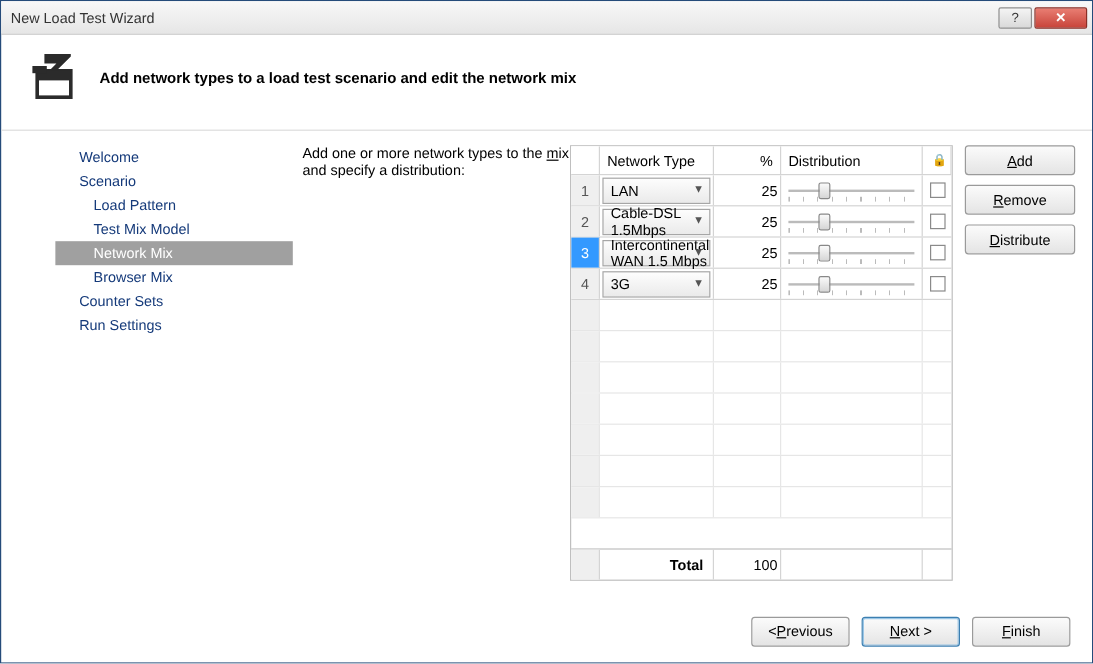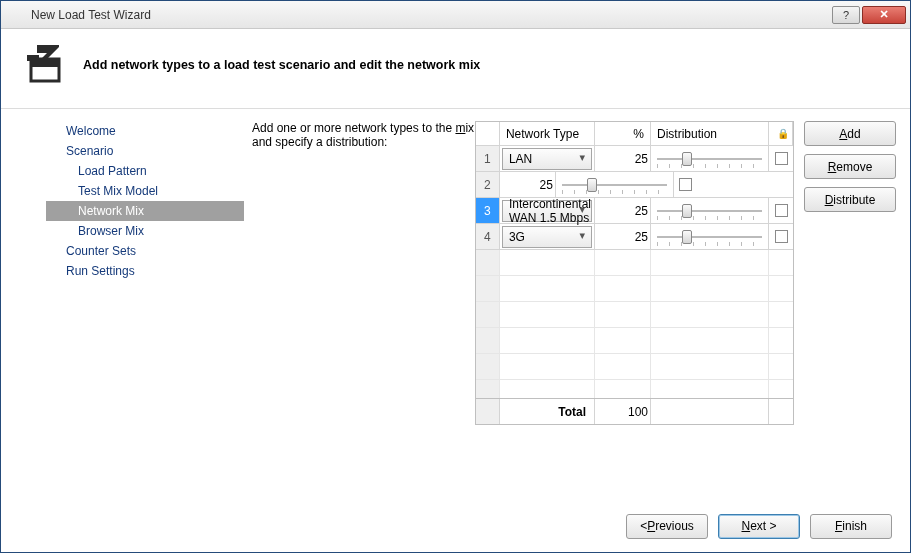--- a/index.html
+++ b/index.html
@@ -18,21 +18,21 @@
     box-shadow: 0 0 8px rgba(0,0,0,0.3);
   }
   
   .titlebar {
     height: 28px;
     background: linear-gradient(#f8f8f8, #e6e6e6);
     border-bottom: 1px solid #c9c9c9;
     display: flex; align-items: center;
     padding: 0 4px 0 8px;
   }
-  .titlebar .title { flex: 1; color: #333; margin-left: 22px; }
+  .titlebar .title { flex: 1; color: #333; }
   .titlebar .tb-btn {
     width: 28px; height: 18px;
     margin-left: 2px;
     border: 1px solid #8e8e8e;
     border-radius: 2px;
     background: linear-gradient(#f4f4f4,#d9d9d9);
     display: flex; align-items: center; justify-content: center;
     font-size: 11px;
     color: #333;
   }
@@ -86,21 +86,21 @@
     display: flex;
     gap: 10px;
   }
   .main-left { flex: 1; display:flex; flex-direction:row; }
   .instruction { margin-bottom: 6px; color: #000; }
   .instruction .accel { text-decoration: underline; }
   
   .grid {
     border: 1px solid #bfbfbf;
     background: #fff;
-    height: 304px;
+    height: 363px;
     display: flex; flex-direction: column;
   }
   .grid-header, .grid-row {
     display: flex;
     border-bottom: 1px solid #d4d4d4;
     align-items: stretch;
   }
   .grid-header { background: #fff; height: 24px; font-weight: normal; }
   .grid-header .cell, .grid-row .cell {
     border-right: 1px solid #d4d4d4;
@@ -262,20 +262,25 @@
                     <div class="ticks"></div>
                     <div class="thumb" style="left: 25%;"></div>
                   </div>
                 </div>
                 <div class="cell lock" style="border-right: none;">
                   <div class="lockbox"></div>
                 </div>
               </div>
               <div class="grid-row">
                 <div class="cell rownum">2</div>
+                <div class="cell nettype">
+                  <div class="dd">
+                    <span>Cable-DSL 1.5Mbps</span>
+                  </div>
+                </div>
                 <div class="cell pct">25</div>
                 <div class="cell dist">
                   <div class="slider">
                     <div class="track"></div>
                     <div class="ticks"></div>
                     <div class="thumb" style="left: 25%;"></div>
                   </div>
                 </div>
                 <div class="cell lock" style="border-right: none;">
                   <div class="lockbox"></div>

